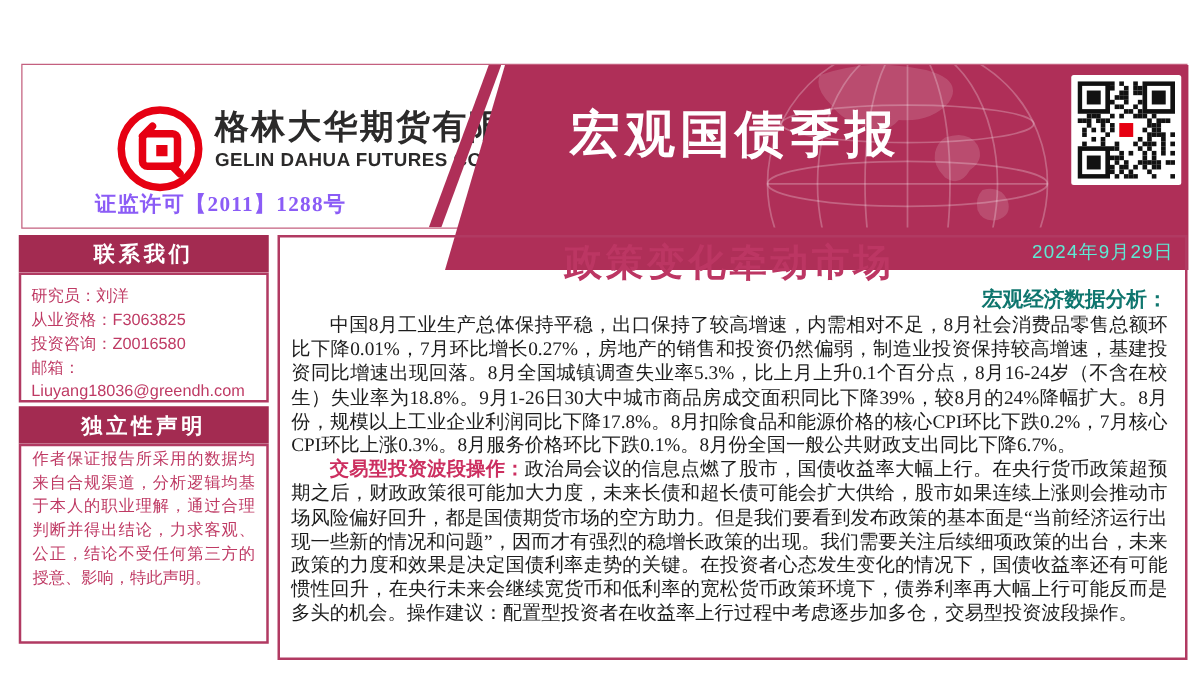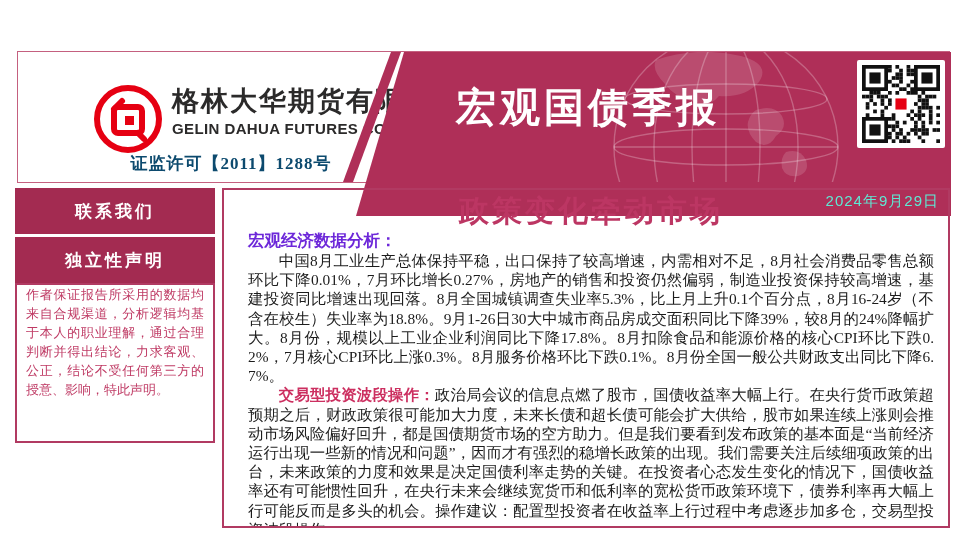--- a/index.html
+++ b/index.html
@@ -6,52 +6,52 @@
   body{font-family:"Liberation Sans","DejaVu Sans",sans-serif;}
   .page{position:relative;width:960px;height:540px;background:#fff;overflow:hidden;}
 
   
   .header{position:absolute;left:17px;top:51px;width:933px;height:132px;
           background:#fff;border:1px solid #c4607f;box-sizing:border-box;}
   .logo{position:absolute;left:74px;top:31px;width:72px;height:72px;}
   .company{position:absolute;left:154px;top:32px;}
   .company-cn{font-size:27px;font-weight:900;color:#2b2a2a;letter-spacing:2px;line-height:34px;}
   .company-en{font-size:15px;font-weight:bold;color:#2b2a2a;letter-spacing:.4px;line-height:18px;margin-top:2px;}
-  .license{position:absolute;left:58px;top:100px;width:310px;text-align:center;
-           color:#0c4a6e;font-family:"Liberation Serif","DejaVu Serif",serif;
+  .license{position:absolute;left:58px;top:100px;width:310px;
+           color:#8b5cf6;font-family:"Liberation Serif","DejaVu Serif",serif;
            font-weight:bold;font-size:17px;letter-spacing:1px;}
   .stripe{position:absolute;left:325px;top:0;width:58px;height:130px;background:#af2f58;
           clip-path:polygon(48px 0,58px 0,10px 100%,0 100%);}
   .banner{position:absolute;left:338px;top:0;width:595px;height:164px;background:#af2f58;
           clip-path:polygon(48px 0,100% 0,100% 100%,0 100%);}
   .banner-globe{position:absolute;left:0;top:0;}
   .banner-title{position:absolute;left:100px;top:28px;color:#fff;font-size:40px;
                 font-weight:bold;letter-spacing:4px;white-space:nowrap;}
   .qr-box{position:absolute;right:6px;top:8px;width:88px;height:88px;background:#fff;
           border-radius:2px;display:flex;align-items:center;justify-content:center;}
   .banner-date{position:absolute;right:12px;bottom:5px;color:#5eead4;font-size:15px;letter-spacing:1px;}
 
   
   .sidebar{position:absolute;left:15px;top:188px;width:200px;}
-  .side-head{height:46px;background:#a32b51;color:#fff;font-size:17px;font-weight:bold;
+  .side-head{height:30px;background:#a32b51;color:#fff;font-size:17px;font-weight:bold;
              display:flex;align-items:center;justify-content:center;letter-spacing:3px;}
   .side-box{border:2px solid #b13a62;background:#fff;box-sizing:border-box;
             color:#bf3a64;font-size:13px;line-height:19px;}
   .contact-box{height:104px;padding:7px 8px 0 8px;}
   .contact-box div{white-space:nowrap;}
   .side-head.second{margin-top:3px;}
   .statement-box{height:160px;padding:0 9px;display:flex;}
   .statement-box p{margin:0;text-align:justify;}
 
   
   .main{position:absolute;left:222px;top:188px;width:728px;height:340px;
-        border:2px solid #b13a62;box-sizing:border-box;padding:2px 14px 0 24px;overflow:hidden;}
+        border:2px solid #b13a62;box-sizing:border-box;padding:2px 14px 0 9px;overflow:hidden;}
   .main-title{margin:0;text-align:center;font-size:30px;line-height:38px;color:#bc3663;
               font-weight:bold;letter-spacing:3px;}
-  .sec-label{display:block;font-size:16.5px;line-height:21px;font-weight:bold;color:#6d28d9;}
+  .sec-label{display:block;font-size:16.5px;line-height:21px;font-weight:bold;color:#0f766e;text-align:right;}
   .main p{margin:0;text-indent:2em;font-size:15.4px;line-height:19.2px;color:#1c1c1c;
           text-align:justify;word-break:break-all;
           font-family:"Liberation Serif","DejaVu Serif",serif;}
   .inline-label{font-weight:bold;color:#cc2f60;
                 font-family:"Liberation Sans","DejaVu Sans",sans-serif;}
 </style>
 </head>
 <body>
 
 <div class="page">
@@ -230,20 +230,27 @@
             <rect x="33.42857142857143" y="33.42857142857143" width="11.142857142857142" height="11.142857142857142" fill="#e60012"></rect>
           </svg>
       </div>
 
       <div class="banner-date">2024年9月29日</div>
     </div>
   </div>
 
   <div class="sidebar">
     <div class="side-head">联系我们</div>
+    <div class="side-box contact-box">
+      <div>研究员：刘洋</div>
+      <div>从业资格：F3063825</div>
+      <div>投资咨询：Z0016580</div>
+      <div>邮箱：</div>
+      <div>Liuyang18036@greendh.com</div>
+    </div>
     <div class="side-head second">独立性声明</div>
     <div class="side-box statement-box">
       <p>作者保证报告所采用的数据均来自合规渠道，分析逻辑均基于本人的职业理解，通过合理判断并得出结论，力求客观、公正，结论不受任何第三方的授意、影响，特此声明。</p>
     </div>
   </div>
 
   <div class="main">
     <h1 class="main-title">政策变化牵动市场</h1>
 
     <span class="sec-label">宏观经济数据分析：</span>

